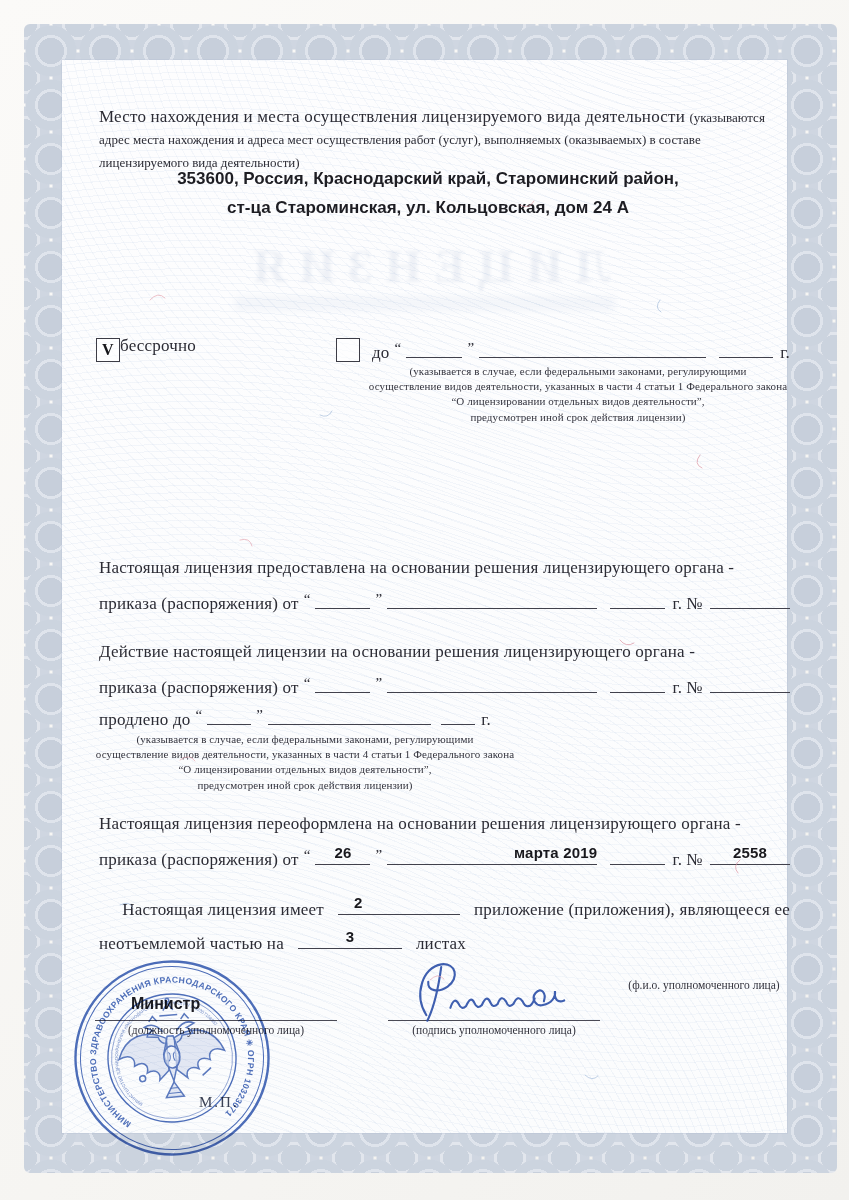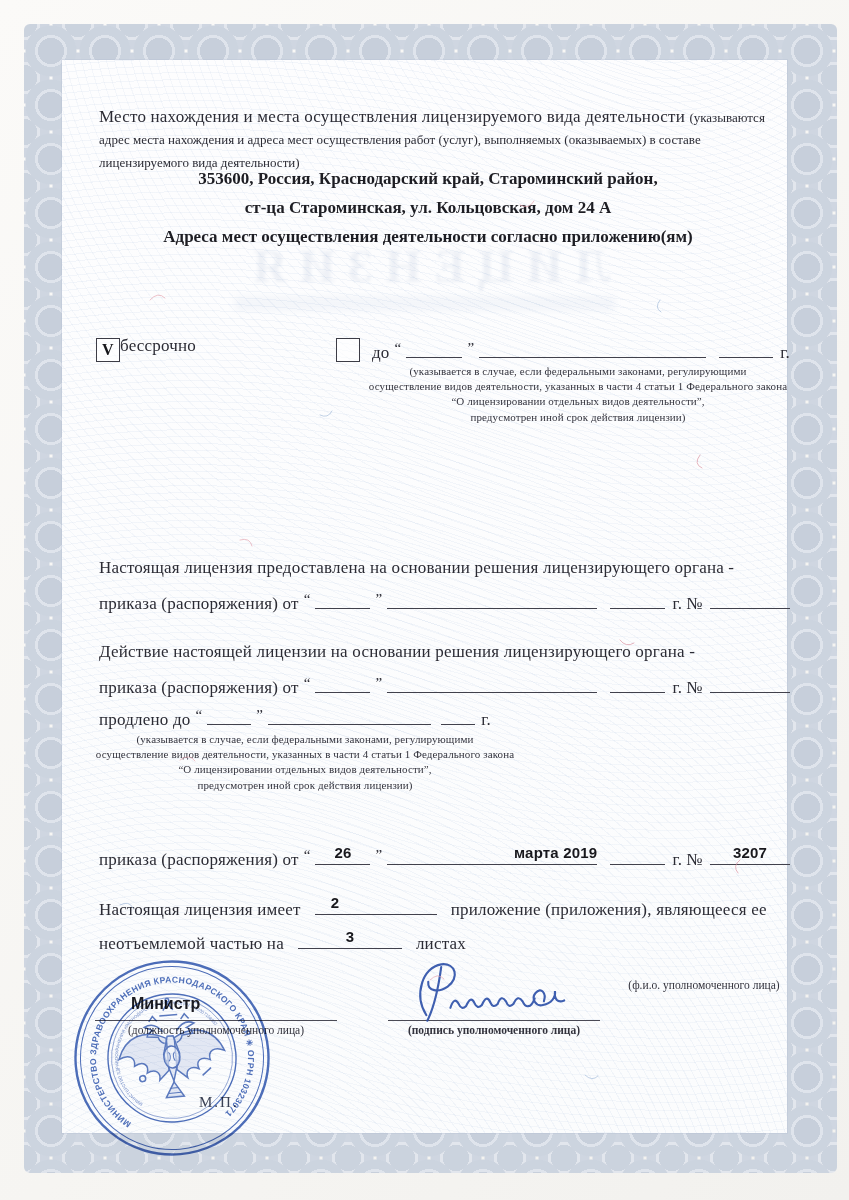--- a/index.html
+++ b/index.html
@@ -26,21 +26,21 @@
       linear-gradient(#fdfdfe,#fbfcfd);
     box-shadow:0 0 0 1px rgba(175,188,210,.28);
   }
   .abs{position:absolute;}
   .serif{font-family:"Liberation Serif",serif;}
 
   .header-note{left:99px;top:106px;width:670px;font-size:17px;line-height:1.32;letter-spacing:.2px;color:#2b2b34;}
   .header-note .paren{font-size:13px;letter-spacing:0;}
 
   .address{left:92px;top:164px;width:672px;text-align:center;
-    font-family:Liberation Serif, serif;font-weight:bold;font-size:17px;
+    font-family:Liberation Sans, sans-serif;font-weight:bold;font-size:17px;
     color:#1d1d23;line-height:29px;}
 
   .ghost{left:160px;top:240px;width:530px;text-align:center;
     font-family:"Liberation Serif",serif;font-weight:bold;font-size:46px;letter-spacing:13px;
     color:#7d94bb;opacity:.11;transform:scaleX(-1);filter:blur(1.5px);}
   .ghost-bar{left:235px;top:296px;width:380px;height:15px;background:rgba(130,152,192,.07);filter:blur(3px);}
 
   .row{display:flex;align-items:baseline;font-size:17px;letter-spacing:.2px;line-height:1.4;color:#2b2b34;}
   .bl{display:inline-block;border-bottom:1.4px solid #41414c;position:relative;height:2px;}
   .bl .fv{position:absolute;left:0;right:0;bottom:1px;text-align:center;white-space:nowrap;
@@ -74,21 +74,20 @@
   <div class="sheet"></div>
 
   <div class="abs ghost">ЛИЦЕНЗИЯ</div>
   <div class="abs ghost-bar"></div>
 
   <p class="abs header-note serif" style="margin:0;"><span>Место нахождения и места осуществления лицензируемого вида деятельности </span><span class="paren">(указываются адрес места нахождения и адреса мест осуществления работ (услуг), выполняемых (оказываемых) в составе лицензируемого вида деятельности)</span></p>
 
   <div class="abs address">
     <div>353600, Россия, Краснодарский край, Староминский район,</div>
     <div>ст-ца Староминская, ул. Кольцовская, дом 24 А</div>
-    <div>Адреса мест осуществления деятельности согласно приложению(ям)</div>
   </div>
 
   <div class="abs row" style="left:96px;top:334px;">
     <span class="checkbox">
         <span>V</span>
       </span>
     <span style="">бессрочно</span>
   </div>
 
   <div class="abs row" style="left:336px;top:334px;right:59px;">
@@ -162,38 +161,41 @@
     <span class="bl" style="width:34px;margin-left:10px;"></span>
     <span style="margin-left:6px;">г.</span>
   </div>
   <div class="abs foot" style="left:90px;top:732px;width:430px;">
     <div>(указывается в случае, если федеральными законами, регулирующими</div>
     <div>осуществление видов деятельности, указанных в части 4 статьи 1 Федерального закона</div>
     <div>“О лицензировании отдельных видов деятельности”,</div>
     <div>предусмотрен иной срок действия лицензии)</div>
   </div>
 
+  <div class="abs row" style="left:99px;top:812px;width:691px;">
+    <span>Настоящая лицензия переоформлена на основании решения лицензирующего органа -</span>
+  </div>
   <div class="abs row" style="left:99px;top:848px;width:691px;">
     <span>приказа (распоряжения) от</span>
     <span class="q">“</span>
     <span class="bl" style="width:55px;">
         <span class="fv">26</span>
       </span>
     <span class="q">”</span>
     <span class="bl grow">
         <span class="fv left">марта 2019</span>
       </span>
     <span class="bl" style="width:55px;margin-left:13px;"></span>
     <span style="margin:0 7px;">г. №</span>
     <span class="bl" style="width:80px;">
-        <span class="fv">3207</span>
-      </span>
-  </div>
-
-  <div class="abs row" style="left:99px;top:898px;width:691px;">
+        <span class="fv">2558</span>
+      </span>
+  </div>
+
+  <div class="abs row" style="left:99px;top:898px;width:691px;justify-content:flex-end;">
     <span>Настоящая лицензия имеет</span>
     <span class="bl" style="width:122px;margin:0 14px;">
         <span class="fv inset">2</span>
       </span>
     <span>приложение (приложения), являющееся ее</span>
   </div>
   <div class="abs row" style="left:99px;top:932px;width:691px;">
     <span>неотъемлемой частью на</span>
     <span class="bl" style="width:104px;margin:0 14px;">
         <span class="fv">3</span>
@@ -201,21 +203,21 @@
     <span>листах</span>
   </div>
 
   <div class="sig-col" style="left:95px;width:242px;">
     <div class="sig-box">
       <span class="sig-val" style="padding-left:36px;">Министр</span>
     </div>
     <div class="sig-cap serif">(должность уполномоченного лица)</div>
   </div>
 
-  <div class="sig-col" style="left:388px;width:212px;font-weight:bold;">
+  <div class="sig-col" style="left:388px;width:212px;">
     <div class="sig-box">
       <svg class="signature-svg" viewBox="0 0 200 80" aria-hidden="true">
         <g fill="none" stroke="#2b4fa8" stroke-width="2.3" stroke-linecap="round" opacity=".9">
           <path d="M28 64 C14 42 24 12 44 9 C60 7 64 24 51 33 C41 40 29 38 30 28"></path>
           <path d="M44 12 C41 34 37 54 29 70"></path>
           <path d="M54 56 q4 -13 9 -4 q3 7 8 2 q5 -12 9 -3 q3 7 8 2 q5 -12 9 -3 q3 7 8 2 q4 -11 9 -3 q3 8 8 3 q5 -11 10 -3 c3 7 9 8 13 -3"></path>
           <path d="M155 49 c3 -9 -3 -16 -9 -9 c-5 6 0 15 8 13 c9 -2 14 -8 13 -15 c-1 9 3 13 10 10"></path>
         </g>
       </svg>
     </div>

